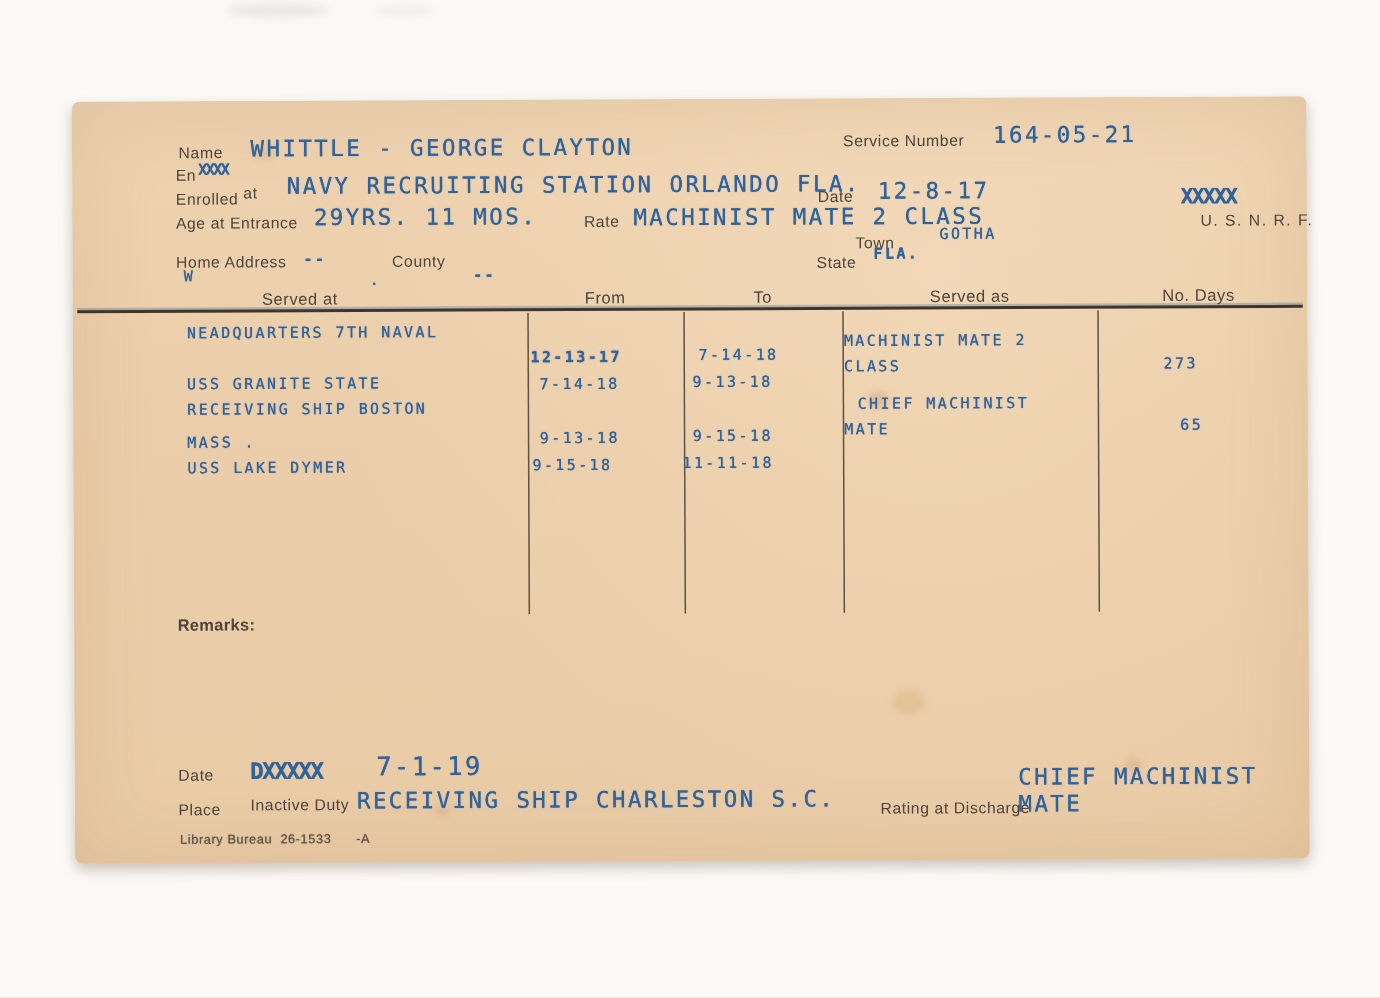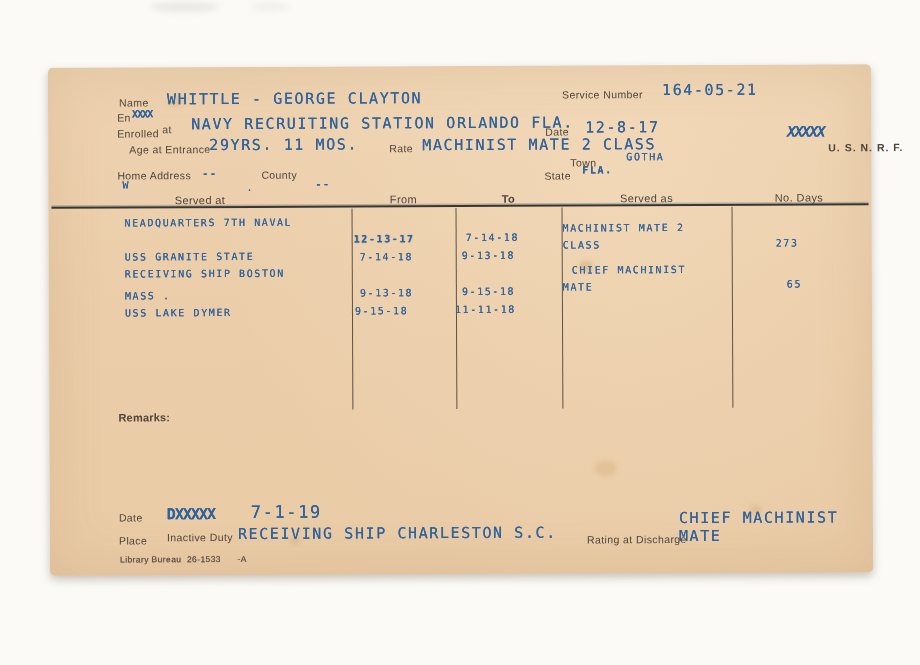--- a/index.html
+++ b/index.html
@@ -13,21 +13,21 @@
           linear-gradient(178deg,#eed2b0 0%, #ebcda9 45%, #e9cba6 100%);
         background-color:var(--card-bg,#ebcda9);
         border-radius:5px;
         transform:rotate(-0.25deg);
         box-shadow:0 4px 9px rgba(110,90,70,.35), inset 0 0 55px rgba(150,110,65,.16);}
   .abs{position:absolute;}
   .printed{font-family:"Liberation Sans",sans-serif;font-size:10.5px;color:var(--ink,#4e443a);
            letter-spacing:.4px;white-space:pre;}
   .printed.hdr{font-size:11px;}
   .printed.tiny{font-size:8.5px;opacity:.85;text-shadow:0 0 .7px #4e443a;}
-  .printed.bold{font-weight:bold;letter-spacing:1px;margin-left:28px;}
+  .printed.bold{font-weight:normal;letter-spacing:1px;}
   .typed{font-family:"DejaVu Sans Mono","Liberation Mono",monospace;font-size:10px;
          color:var(--blue,#31639b);letter-spacing:1.6px;white-space:pre;line-height:1;
          text-shadow:0 0 .6px var(--blue,#31639b);}
   .typed.lg{font-size:15px;}
   .typed.xl{font-size:17px;}
   .typed.strike{letter-spacing:-1px;font-weight:bold;}
   .typed.overstruck{font-weight:bold;text-shadow:0 0 1px var(--blue,#31639b);}
   .rule-h{position:absolute;left:3px;right:3px;top:139px;height:2px;background:#3d362d;
           box-shadow:0 -1.5px 0 rgba(46,100,150,.30);}
   .rule-v{position:absolute;width:1px;top:142px;height:201px;background:rgba(58,50,42,.8);}
@@ -56,42 +56,42 @@
     <span class="abs typed lg" style="left:614px;top:18px;">164-05-21</span>
 
     <span class="abs printed" style="left:69px;top:44px;">En</span>
     <span class="abs typed strike" style="left:84px;top:42px;">XXXX</span>
     <span class="abs printed" style="left:69px;top:60px;">Enrolled</span>
     <span class="abs printed" style="left:114px;top:56px;">at</span>
     <span class="abs typed lg" style="left:143px;top:50px;">NAVY RECRUITING STATION ORLANDO FLA.</span>
     <span class="abs printed" style="left:497px;top:60px;">Date</span>
     <span class="abs typed lg" style="left:537px;top:55px;">12-8-17</span>
 
-    <span class="abs printed" style="left:81px;top:76px;">Age at Entrance</span>
+    <span class="abs printed" style="left:69px;top:76px;">Age at Entrance</span>
     <span class="abs typed lg" style="left:161px;top:71px;">29YRS. 11 MOS.</span>
     <span class="abs printed" style="left:341px;top:76px;">Rate</span>
     <span class="abs typed lg" style="left:374px;top:72px;">MACHINIST MATE 2 CLASS</span>
-    <span class="abs typed strike" style="left:739px;top:60px;font-size:14px;font-style:italic;">XXXXX</span>
+    <span class="abs typed strike" style="left:739px;top:60px;font-size:14px;">XXXXX</span>
     <span class="abs printed bold" style="left:752px;top:77px;">U. S. N. R. F.</span>
 
     <span class="abs printed" style="left:496px;top:91px;margin-left:26px;">Town</span>
     <span class="abs typed" style="left:536px;top:87px;margin-left:42px;">GOTHA</span>
     <span class="abs printed" style="left:69px;top:102px;">Home Address</span>
     <span class="abs typed" style="left:154px;top:102px;font-weight:bold;">--</span>
     <span class="abs printed" style="left:496px;top:104px;">State</span>
     <span class="abs typed" style="left:534px;top:100px;font-weight:bold;">FLA.</span>
 
     <span class="abs typed" style="left:74px;top:113px;">W</span>
     <span class="abs typed" style="left:198px;top:116px;">.</span>
     <span class="abs printed" style="left:213px;top:102px;text-align:center;">County</span>
     <span class="abs typed" style="left:267px;top:113px;font-weight:bold;">--</span>
 
     <span class="abs printed hdr cell-hdr" style="left:0;width:303px;top:127px;">Served at</span>
     <span class="abs printed hdr cell-hdr" style="left:303px;width:104px;top:127px;">From</span>
-    <span class="abs printed hdr cell-hdr" style="left:407px;width:106px;top:127px;font-weight:bold;">To</span>
+    <span class="abs printed hdr cell-hdr" style="left:407px;width:106px;top:127px;">To</span>
     <span class="abs printed hdr cell-hdr" style="left:513px;width:170px;top:127px;">Served as</span>
     <span class="abs printed hdr cell-hdr" style="left:683px;width:135px;top:127px;">No. Days</span>
 
     <div class="rule-h"></div>
     <div class="rule-v" style="left:303px;"></div>
     <div class="rule-v" style="left:407px;"></div>
     <div class="rule-v" style="left:513px;"></div>
     <div class="rule-v" style="left:683px;"></div>
 
     <span class="abs typed" style="left:76px;top:151px;">NEADQUARTERS 7TH NAVAL</span>

